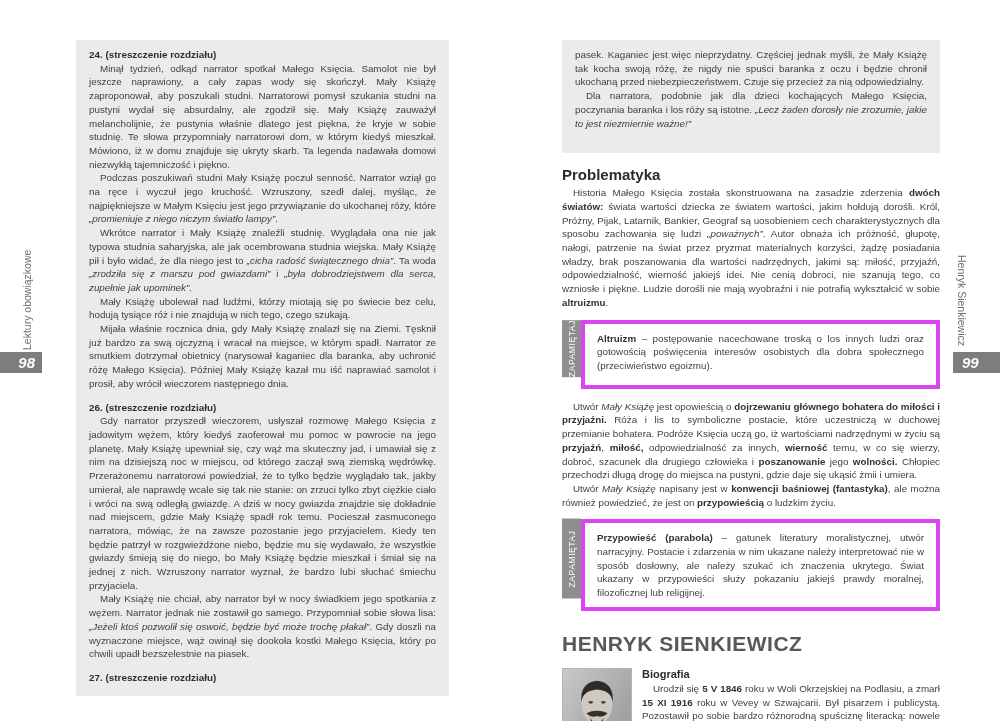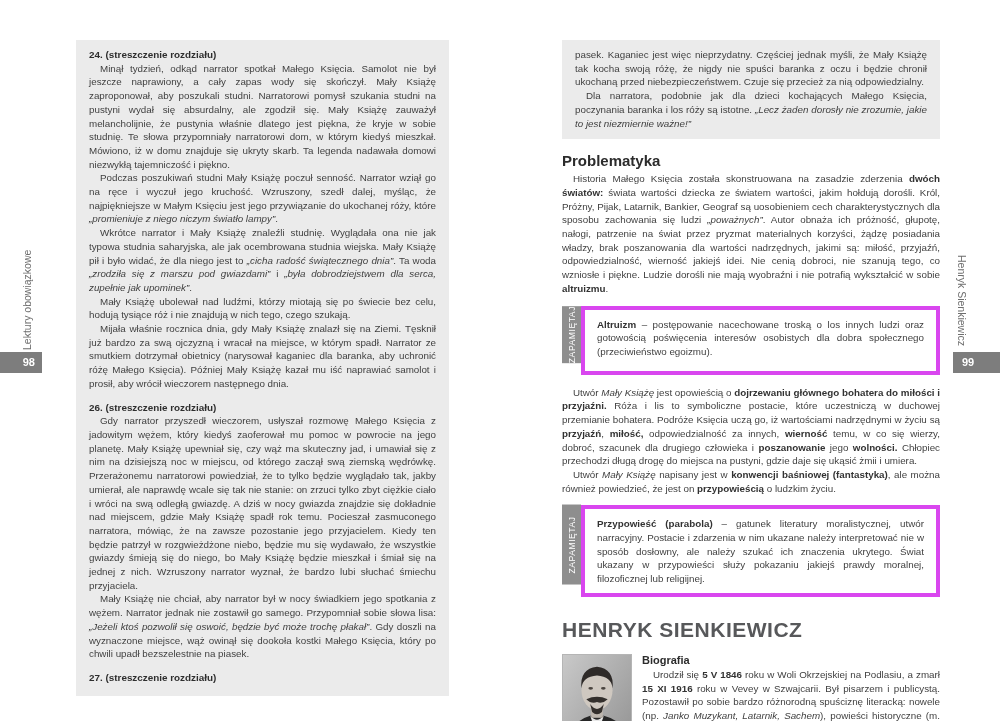--- a/index.html
+++ b/index.html
@@ -15,21 +15,21 @@
   .i{font-style:italic;}
   .sec-head{margin:10px 0 0 0;font-size:9.9px;line-height:13.7px;font-weight:bold;color:#2e2e2e;}
   .sec-head:first-child{margin-top:0;}
   
   .left-panel{
     position:absolute;left:64px;top:40px;width:373px;height:656px;
     background:#ebebeb;box-sizing:border-box;padding:8px 13px 10px 13px;overflow:hidden;margin-left:12px;
   }
   
   .right-col{position:absolute;left:562px;top:40px;width:378px;}
-  .cont-panel{background:#ebebeb;box-sizing:border-box;padding:8px 13px 9px 13px;}
+  .cont-panel{background:#ebebeb;box-sizing:border-box;padding:8px 13px 23px 13px;}
   .problematyka-head{margin:13px 0 3px 0;font-size:15px;font-weight:bold;color:#2c2c2c;}
   .memo{display:flex;align-items:stretch;margin:10px 0 11px 0;}
   .memo-tab{
     flex:none;width:19px;margin-bottom:12px;background:#8e8e8e;color:#fff;
     writing-mode:vertical-rl;transform:rotate(180deg);
     display:flex;align-items:center;justify-content:center;
     font-size:8.5px;letter-spacing:0.6px;
   }
   .memo-body{flex:1;border:4px solid #d946ef;background:#fff;box-sizing:border-box;padding:8px 12px 7px 12px;}
   .memo-body .para{text-align:justify;}
@@ -46,21 +46,21 @@
   .side-label.left{
     left:21px;top:250px;height:100px;writing-mode:vertical-rl;transform:rotate(180deg);
     display:flex;align-items:center;
   }
   .side-label.right{
     left:956px;top:255px;height:95px;writing-mode:vertical-rl;
     display:flex;align-items:center;
   }
   .page-box{
     position:absolute;top:352px;height:21px;background:#7d7d7d;color:#fff;
-    font-size:11px;font-weight:bold;line-height:21px;box-sizing:border-box;
+    font-size:15px;font-weight:bold;line-height:21px;box-sizing:border-box;font-style:italic;
   }
   .page-box.left{left:0;width:42px;text-align:right;padding-right:7px;}
   .page-box.right{left:953px;width:47px;text-align:left;padding-left:9px;}
 </style>
 </head>
 <body>
 
 <div class="spread">
 
   <div class="side-label left">Lektury obowiązkowe</div>

